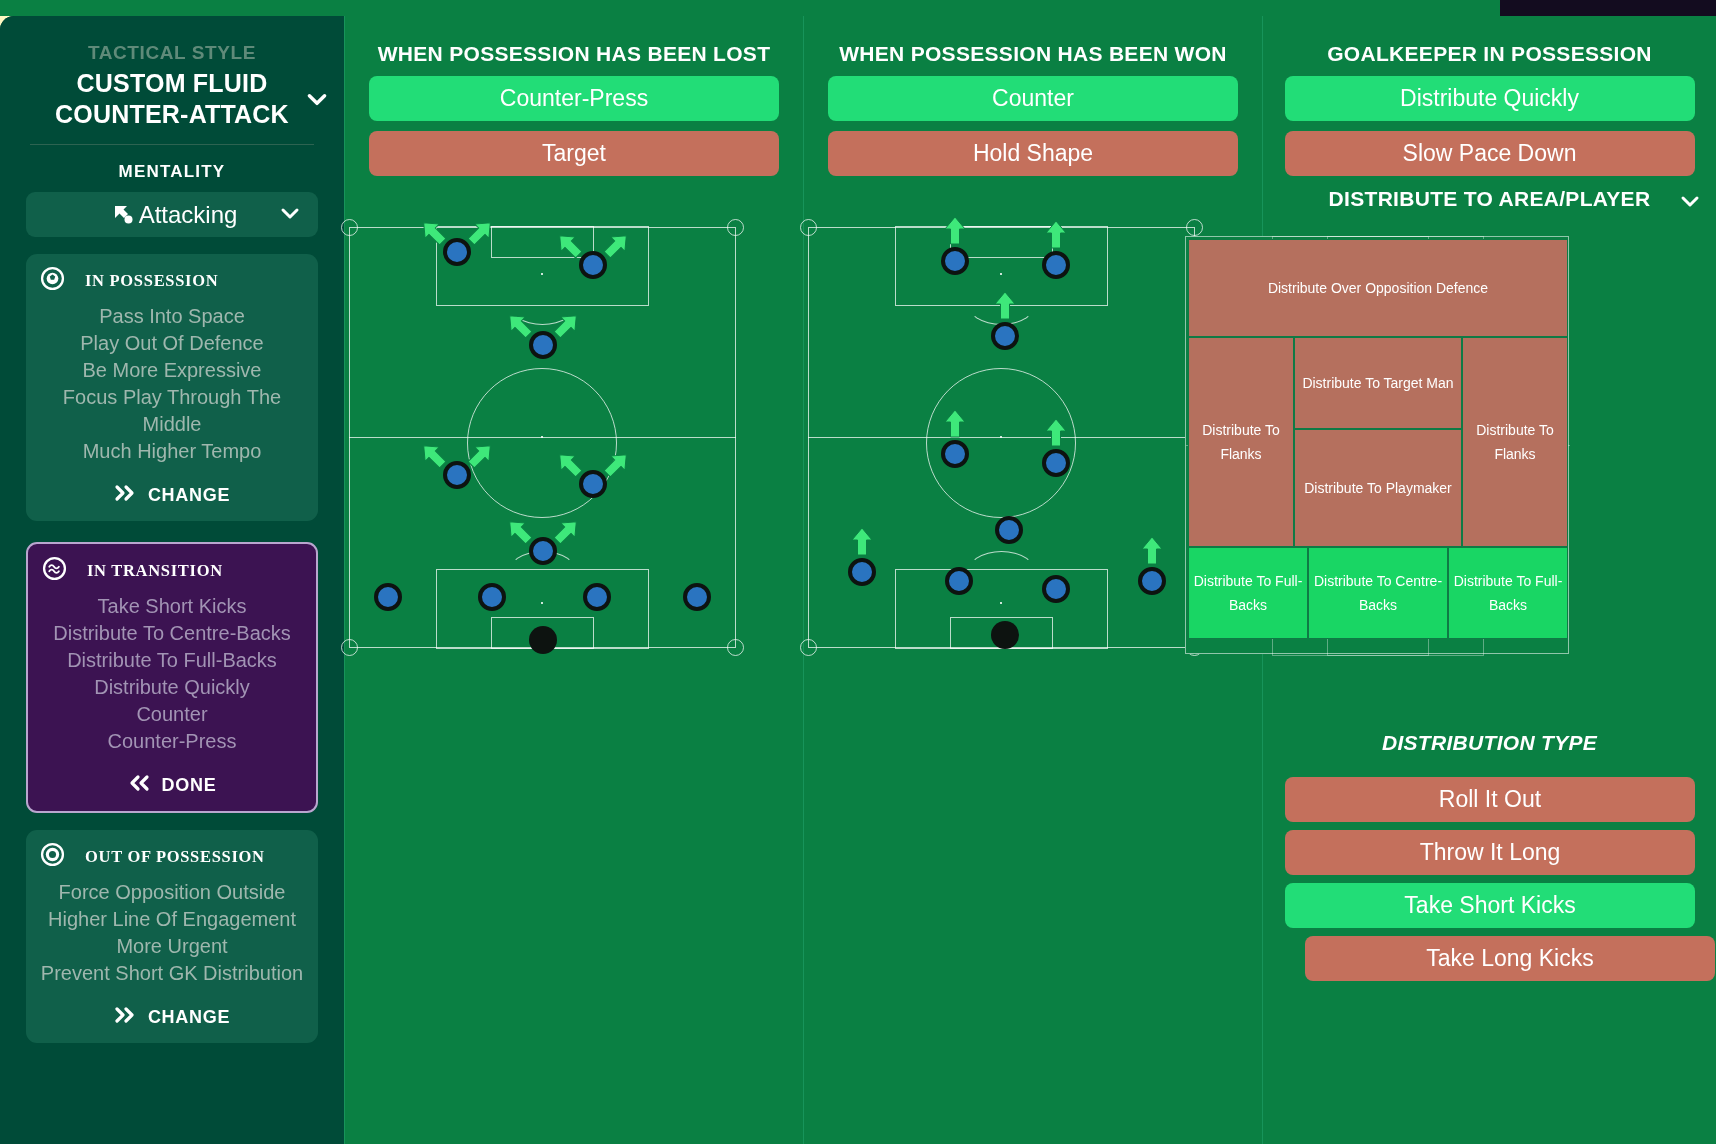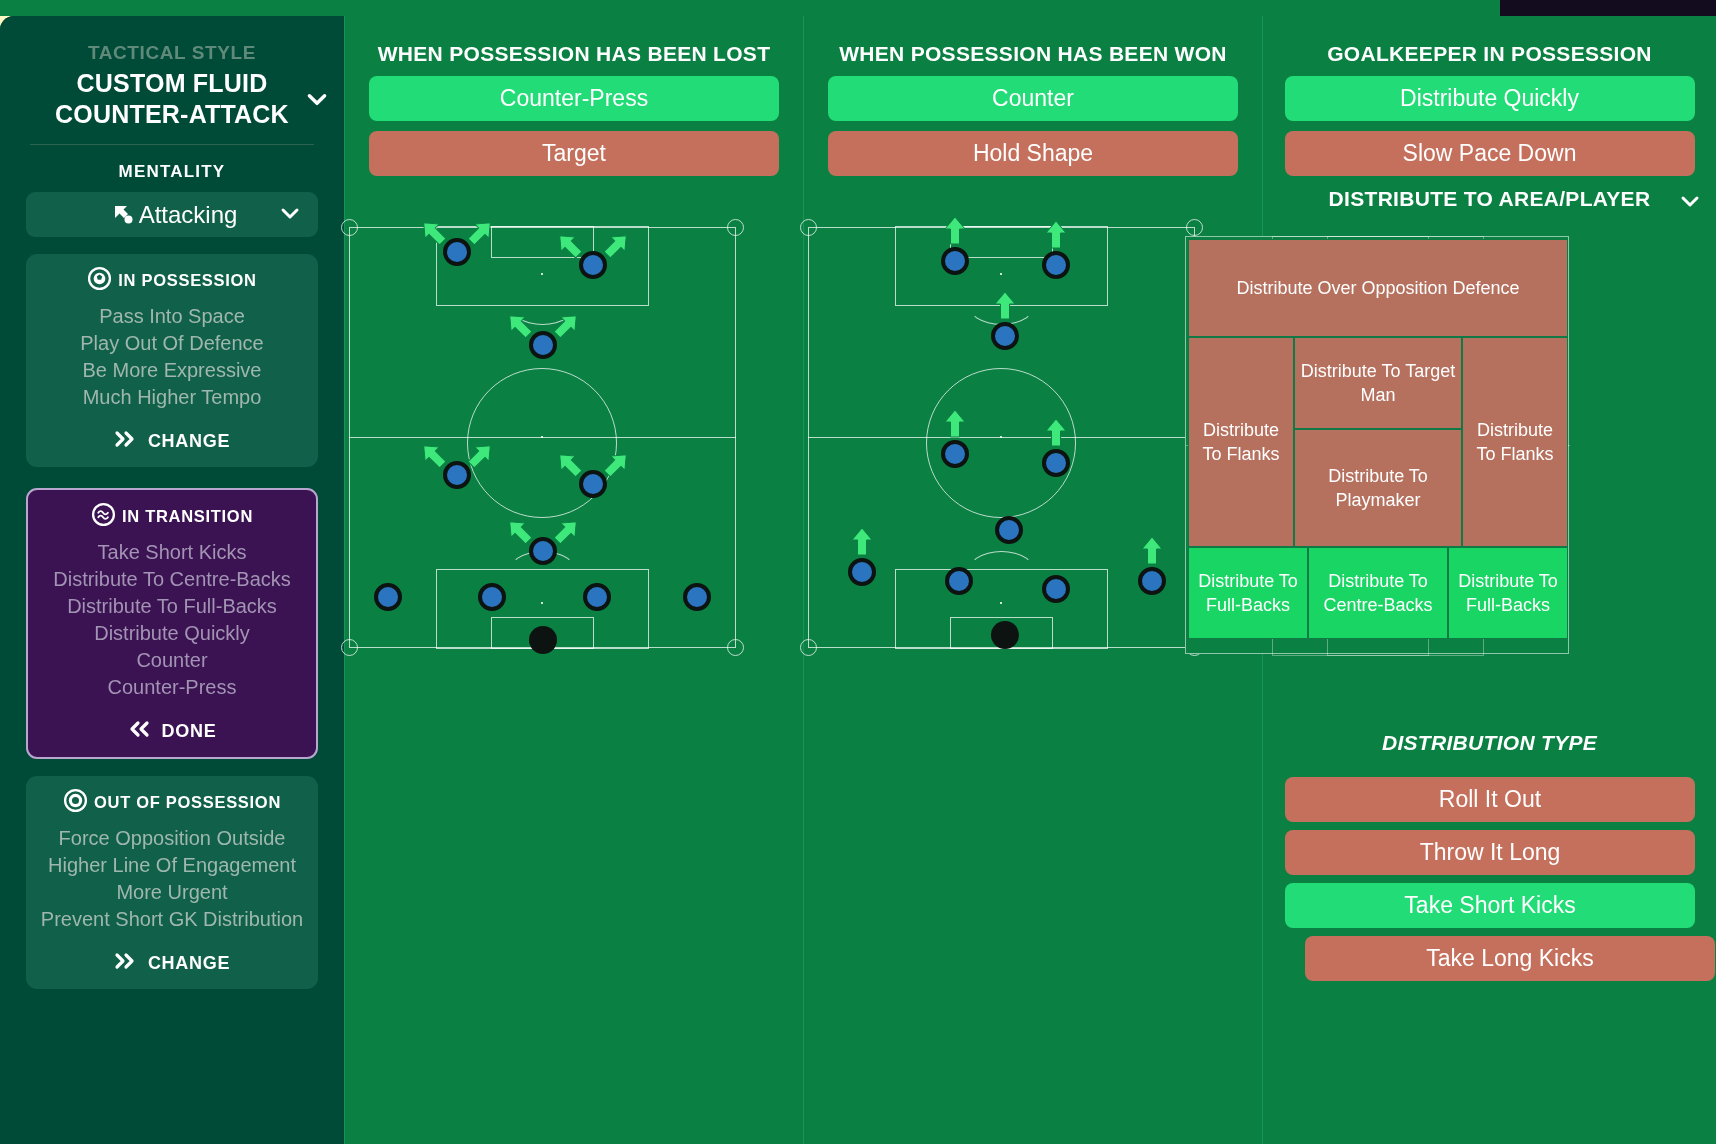--- a/index.html
+++ b/index.html
@@ -51,22 +51,23 @@
 
   .card {
     margin-top:17px; border-radius:11px; background:#10604a;
     padding:12px 14px 0 14px; position:relative;
   }
   .card.transition {
     background:#3c1352; border:2px solid #b9a6cf;
     margin-top:21px;
   }
   .card-head {
-    display:flex; align-items:center; justify-content:center; gap:6px;
+    display:flex; align-items:center; gap:20px;
     margin-bottom:8px;
+    font-family:Liberation Serif, serif;
   }
   .card-head .ctitle {
     color:#ffffff; font-size:16.5px; font-weight:bold; letter-spacing:.7px;
   }
   .card-list { text-align:center; padding-bottom:4px; }
   .card-list .litem {
     color:#9fb7ae; font-size:20px; line-height:27px;
   }
   .card.transition .litem { color:#a294b4; }
   .card-foot {
@@ -115,21 +116,21 @@
     position:relative; text-align:center; color:#ffffff; font-weight:bold;
     font-size:21px; letter-spacing:.3px;
   }
   .dist-head .dchev { position:absolute; right:14px; top:2px; }
   .dist-grid {
     position:absolute; background:#0a8043;
     border:1px solid rgba(255,255,255,.55);
   }
   .zone {
     position:absolute; display:flex; align-items:center; justify-content:center;
-    text-align:center; color:#ffffff; font-size:18px; line-height:24px;
+    text-align:center; color:#ffffff; font-size:14px; line-height:24px;
     border:1px solid #0f7a45;
   }
   .zone-red   { background:#b5705e; }
   .zone-green { background:#19d664; }
   .zone-label { position:relative; z-index:3; padding:0 4px; }
 
   .dist-type-title {
     position:absolute; text-align:center; width:100%;
     color:#ffffff; font-weight:bold; font-size:21px; letter-spacing:.3px;font-style:italic;
   }
@@ -183,20 +184,21 @@
             <circle cx="12" cy="12" r="5.6" fill="#fff"></circle>
             <path d="M12 8.2l2.6 1.9-1 3.1h-3.2l-1-3.1z" fill="#10604a"></path>
           </svg>
         </span>
         <span class="ctitle">IN POSSESSION</span>
       </div>
       <div class="card-list">
         <div class="litem">Pass Into Space</div>
         <div class="litem">Play Out Of Defence</div>
         <div class="litem">Be More Expressive</div>
+        <div class="litem">Focus Play Through The Middle</div>
         <div class="litem">Much Higher Tempo</div>
       </div>
       <div class="card-foot">
         <span>
           <svg width="24" height="20" viewBox="0 0 24 20">
               <path d="M3 4l6 6-6 6M12 4l6 6-6 6" fill="none" stroke="#fff" stroke-width="3.2" stroke-linecap="round" stroke-linejoin="round"></path>
             </svg>
         </span>
         <span>CHANGE</span>
       </div>

